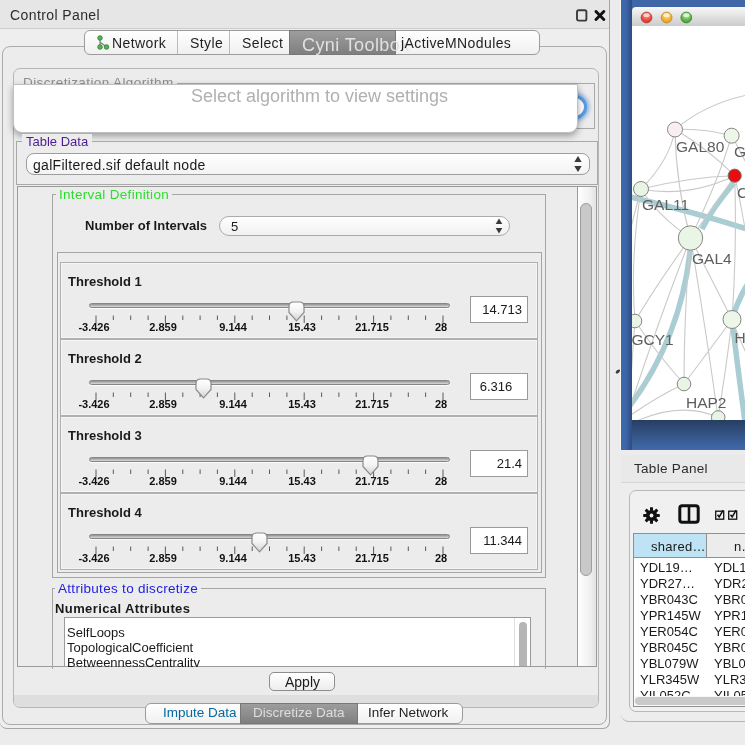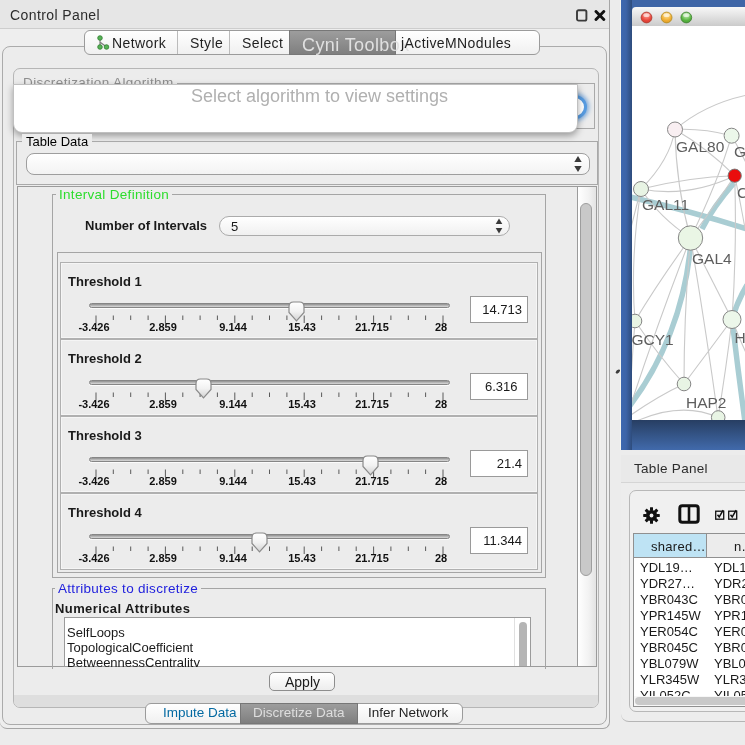--- a/index.html
+++ b/index.html
@@ -49,22 +49,23 @@
   <div class="abs" style="left:23px;top:83px;width:570px;height:44px;border:1px solid #a9a9a9;"></div>
   <div class="lbl" style="left:20px;top:75px;background:#ececec;padding:0 3px;color:#8e8e8e;font-size:13.5px;letter-spacing:0.4px;">Discretization Algorithm</div>
   <div class="abs" style="left:26px;top:95px;width:561px;height:24px;background:#fff;border:3px solid #579be0;
     border-radius:12px;box-shadow:0 0 4px 2px rgba(100,155,215,0.8);box-sizing:border-box;"></div>
 
   <div class="abs" style="left:13px;top:84px;width:565px;height:49px;background:#ffffff;border:1px solid #c0c0c0;
     border-radius:0 0 9px 9px;box-shadow:0 3px 7px rgba(0,0,0,0.35);box-sizing:border-box;"></div>
   <div class="lbl" style="left:191px;top:86px;color:#b0b0b0;font-size:18px;">Select algorithm to view settings</div>
 
   <div class="abs" style="left:16px;top:141px;width:580px;height:42px;border:1px solid #a9a9a9;"></div>
-  <div class="lbl" style="left:22px;top:134px;background:#ececec;padding:0 4px;color:#000000;">Table Data</div>
+  <div class="lbl" style="left:22px;top:134px;background:#ececec;padding:0 4px;color:#4c1d95;">Table Data</div>
   <div class="abs" style="left:26px;top:153px;width:564px;height:22px;background:linear-gradient(#ffffff,#f3f3f3);border:1px solid #9e9e9e;border-radius:8px;box-sizing:border-box;"></div>
+  <div class="lbl" style="left:33px;top:157px;font-size:14px;letter-spacing:0.3px;">galFiltered.sif default node</div>
   <svg class="abs" style="left:573px;top:155px" width="10" height="18" viewBox="0 0 10 18">
     <path d="M5 1 L8.7 7 L1.3 7 Z" fill="#3a3a3a"></path>
     <path d="M5 17 L8.7 11 L1.3 11 Z" fill="#3a3a3a"></path>
   </svg>
 
   <div class="abs" style="left:17px;top:186px;width:580px;height:481px;border:1px solid #9b9b9b;background:#ececec;box-sizing:border-box;"></div>
 
   <div class="abs" style="left:577px;top:187px;width:19px;height:479px;background:linear-gradient(90deg,#ffffff,#f2f2f2 60%,#e3e3e3);border-left:1px solid #9b9b9b;box-sizing:border-box;"></div>
   <div class="abs" style="left:580px;top:203px;width:12px;height:373px;background:#c9c9c9;border:1px solid #9e9e9e;border-radius:7px;box-sizing:border-box;"></div>
 
@@ -162,21 +163,21 @@
     <defs>
         <linearGradient id="thg2" x1="0" y1="0" x2="0" y2="1">
           <stop offset="0" stop-color="#ffffff"></stop>
           <stop offset="0.5" stop-color="#f2f2f2"></stop>
           <stop offset="1" stop-color="#d2d2d2"></stop>
         </linearGradient>
       </defs>
     <path d="M1 5.5 Q1 1 5.5 1 L11.5 1 Q16 1 16 5.5 L16 11.5 L8.5 19.8 L1 11.5 Z" fill="url(#thg2)" stroke="#8a8a8a" stroke-width="1.2"></path>
   </svg>
   <div class="abs" style="left:470px;top:373px;width:58px;height:27px;background:#fff;border:1px solid #9a9a9a;box-sizing:border-box;"></div>
-  <div class="lbl" style="left:470px;top:379px;width:52px;text-align:left;padding-left:15px;">6.316</div>
+  <div class="lbl" style="left:470px;top:379px;width:52px;text-align:center;">6.316</div>
 
   <div class="abs" style="left:60px;top:416px;width:476px;height:75px;border:1px solid #b0b0b0;box-shadow:inset 0 0 0 1px #f5f5f5;"></div>
   <div class="lbl" style="left:68px;top:428px;font-weight:bold;">Threshold 3</div>
   <div class="abs" style="left:89px;top:457px;width:361px;height:5px;background:linear-gradient(#8f8f8f,#c6c6c6 70%,#d9d9d9);border:1px solid #868686;border-radius:3px;box-sizing:border-box;box-shadow:0 1px 0 rgba(255,255,255,0.8);"></div>
   <svg class="abs" style="left:60px;top:469px" width="420" height="10" viewBox="0 0 420 10">
       <line x1="36.0" y1="0.5" x2="36.0" y2="8.0" stroke="#5a5a5a" stroke-width="1"></line>
       <line x1="53.3" y1="0.5" x2="53.3" y2="5.0" stroke="#5a5a5a" stroke-width="1"></line>
       <line x1="70.7" y1="0.5" x2="70.7" y2="5.0" stroke="#5a5a5a" stroke-width="1"></line>
       <line x1="88.1" y1="0.5" x2="88.1" y2="5.0" stroke="#5a5a5a" stroke-width="1"></line>
       <line x1="105.4" y1="0.5" x2="105.4" y2="8.0" stroke="#5a5a5a" stroke-width="1"></line>

